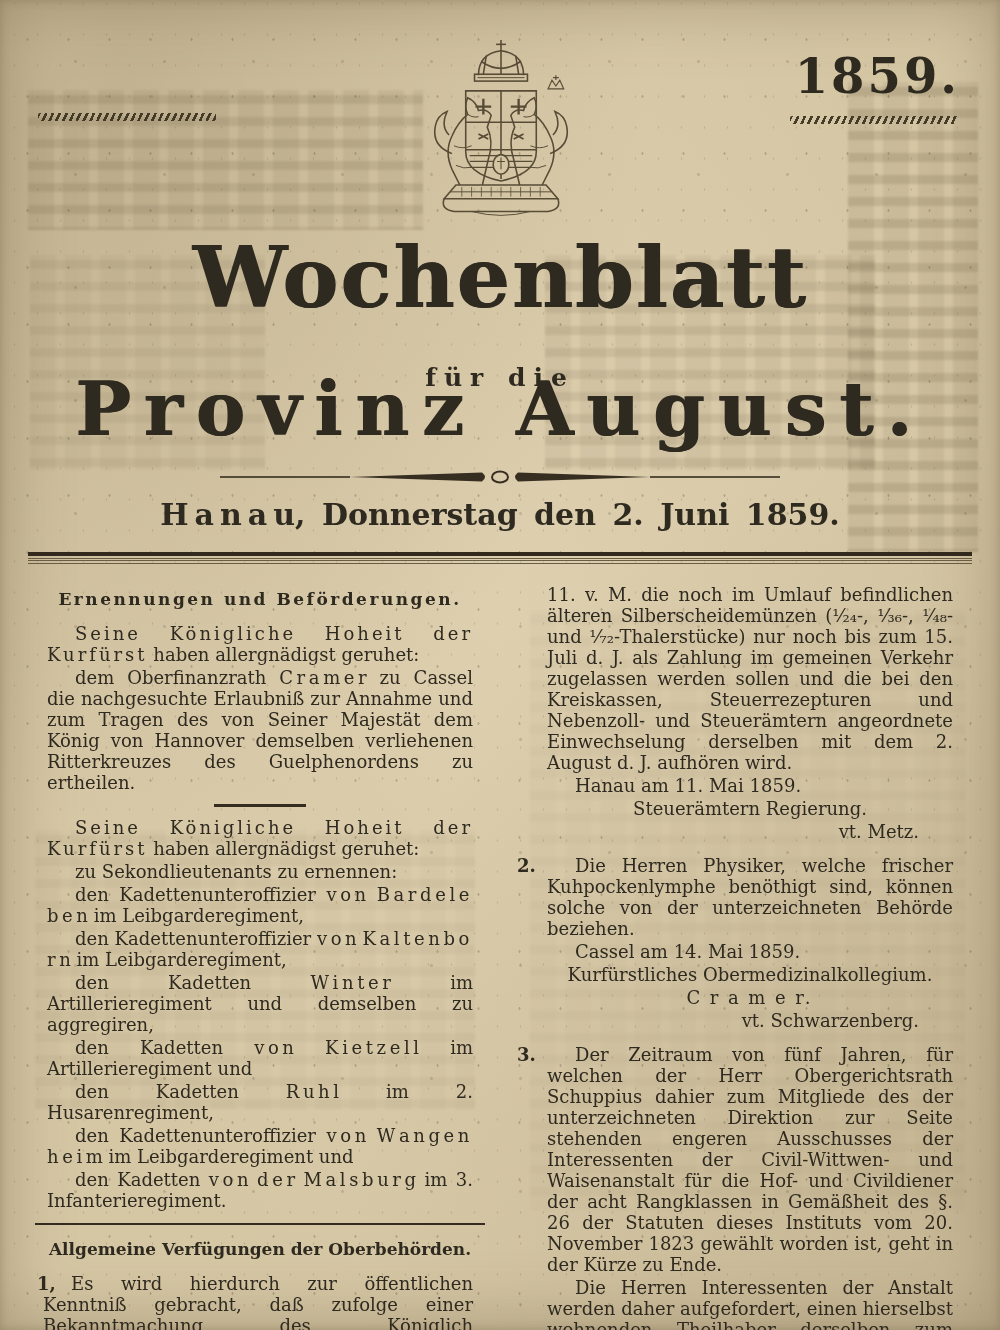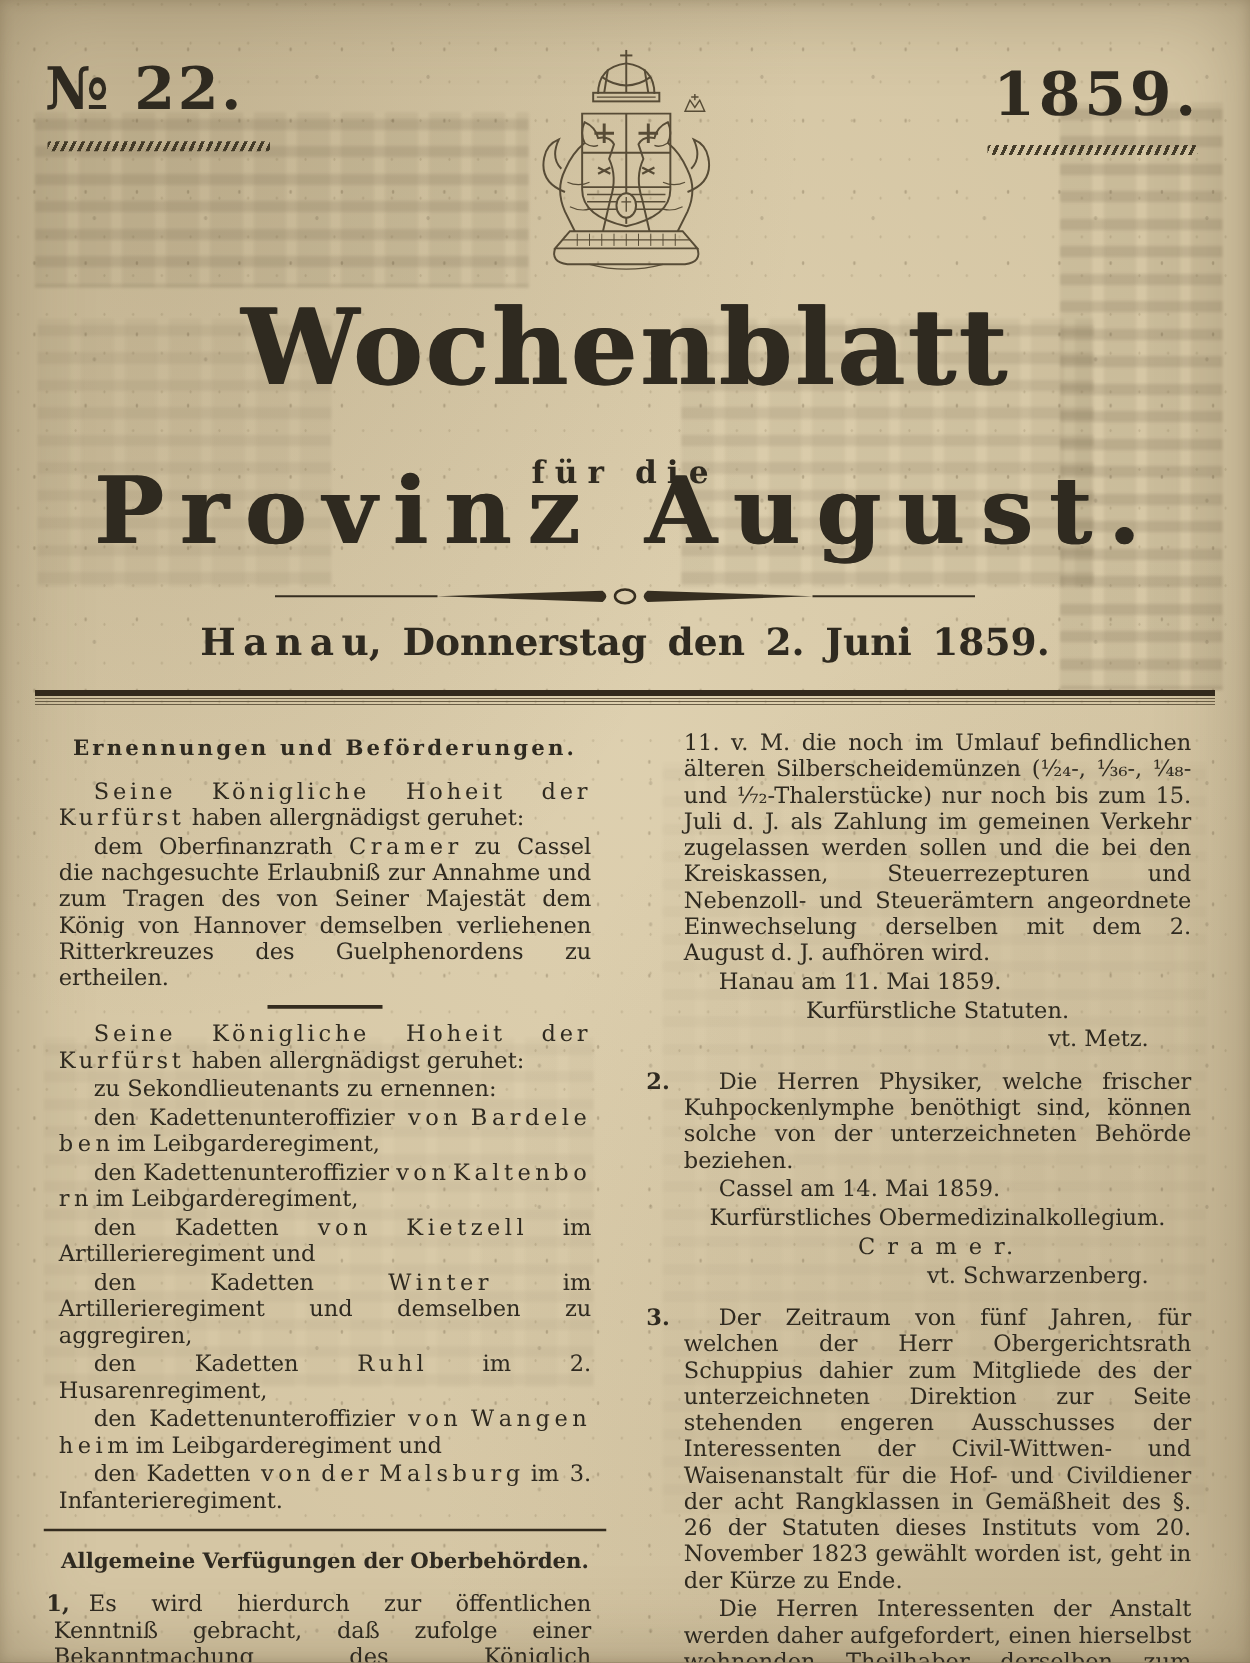--- a/index.html
+++ b/index.html
@@ -102,21 +102,20 @@
 <div class="page">
 
   <div class="speckles"></div>
   <div class="bleed b1"></div>
   <div class="bleed b2"></div>
   <div class="bleed b3"></div>
   <div class="bleed b4"></div>
   <div class="bleed b5"></div>
   <div class="bleed b6"></div>
 
-  <div class="issue-no">№ 22.</div>
   <div class="rope rope-left"></div>
   <div class="year">1859.</div>
   <div class="rope rope-right"></div>
 
   <div class="arms">
     <svg width="196" height="198" viewBox="0 0 200 202" fill="none" stroke="#4a3f2b" stroke-width="1.6" opacity="0.9">
       <g>
         <line x1="100" y1="4" x2="100" y2="15"></line>
         <line x1="95" y1="8.5" x2="105" y2="8.5"></line>
         <path d="M77,40 Q77,18 100,15 Q123,18 123,40"></path>
@@ -193,37 +192,37 @@
       <p>dem Oberfinanzrath C r a m e r zu Cassel die nachgesuchte Erlaubniß zur Annahme und zum Tragen des von Seiner Majestät dem König von Hannover demselben verliehenen Ritterkreuzes des Guelphenordens zu ertheilen.</p>
 
       <div class="divider-short"></div>
 
       <p><span class="sperr">Seine Königliche Hoheit der Kurfürst</span> <span>haben allergnädigst geruhet:</span></p>
 
       <p class="subline">zu Sekondlieutenants zu ernennen:</p>
 
       <p>den Kadettenunteroffizier v o n B a r d e l e b e n im Leibgarderegiment,</p>
       <p>den Kadettenunteroffizier v o n K a l t e n b o r n im Leibgarderegiment,</p>
+      <p>den Kadetten W i n t e r im Artillerieregiment und demselben zu aggregiren,</p>
       <p>den Kadetten v o n K i e t z e l l im Artillerieregiment und</p>
-      <p>den Kadetten W i n t e r im Artillerieregiment und demselben zu aggregiren,</p>
       <p>den Kadetten R u h l im 2. Husarenregiment,</p>
       <p>den Kadettenunteroffizier v o n W a n g e n h e i m im Leibgarderegiment und</p>
       <p>den Kadetten v o n d e r M a l s b u r g im 3. Infanterieregiment.</p>
 
       <div class="divider-long"></div>
 
       <h2>Allgemeine Verfügungen der Oberbehörden.</h2>
 
       <p class="hang l-hang"><span class="num">1,</span><span>Es wird hierdurch zur öffentlichen Kenntniß gebracht, daß zufolge einer Bekanntmachung des Königlich Hannoverschen Finanzministeriums vom</span></p>
     </div>
 
     <div class="col col-right">
       <p style="text-indent:0;">11. v. M. die noch im Umlauf befindlichen älteren Silberscheidemünzen (¹⁄₂₄-, ¹⁄₃₆-, ¹⁄₄₈- und ¹⁄₇₂-Thalerstücke) nur noch bis zum 15. Juli d. J. als Zahlung im gemeinen Verkehr zugelassen werden sollen und die bei den Kreiskassen, Steuerrezepturen und Nebenzoll- und Steuerämtern angeordnete Einwechselung derselben mit dem 2. August d. J. aufhören wird.</p>
       <p class="place">Hanau am 11. Mai 1859.</p>
-      <p class="center-line">Kurfürstliche Statuten.</p>
+      <p class="center-line">Steuerämtern Regierung.</p>
       <p class="counter-line">vt. Metz.</p>
 
       <p class="hang gap-top"><span class="num">2.</span><span>Die Herren Physiker, welche frischer Kuhpockenlymphe benöthigt sind, können solche von der unterzeichneten Behörde beziehen.</span></p>
       <p class="place">Cassel am 14. Mai 1859.</p>
       <p class="center-line">Kurfürstliches Obermedizinalkollegium.</p>
       <p class="sig-line">C r a m e r.</p>
       <p class="counter-line">vt. Schwarzenberg.</p>
 
       <p class="hang gap-top"><span class="num">3.</span><span>Der Zeitraum von fünf Jahren, für welchen der Herr Obergerichtsrath Schuppius dahier zum Mitgliede des der unterzeichneten Direktion zur Seite stehenden engeren Ausschusses der Interessenten der Civil-Wittwen- und Waisenanstalt für die Hof- und Civildiener der acht Rangklassen in Gemäßheit des §. 26 der Statuten dieses Instituts vom 20. November 1823 gewählt worden ist, geht in der Kürze zu Ende.</span></p>
       <p>Die Herren Interessenten der Anstalt werden daher aufgefordert, einen hierselbst wohnenden Theilhaber derselben zum Mitgliede des erwähnten engeren Ausschusses zu wählen und die Wahl-</p>

